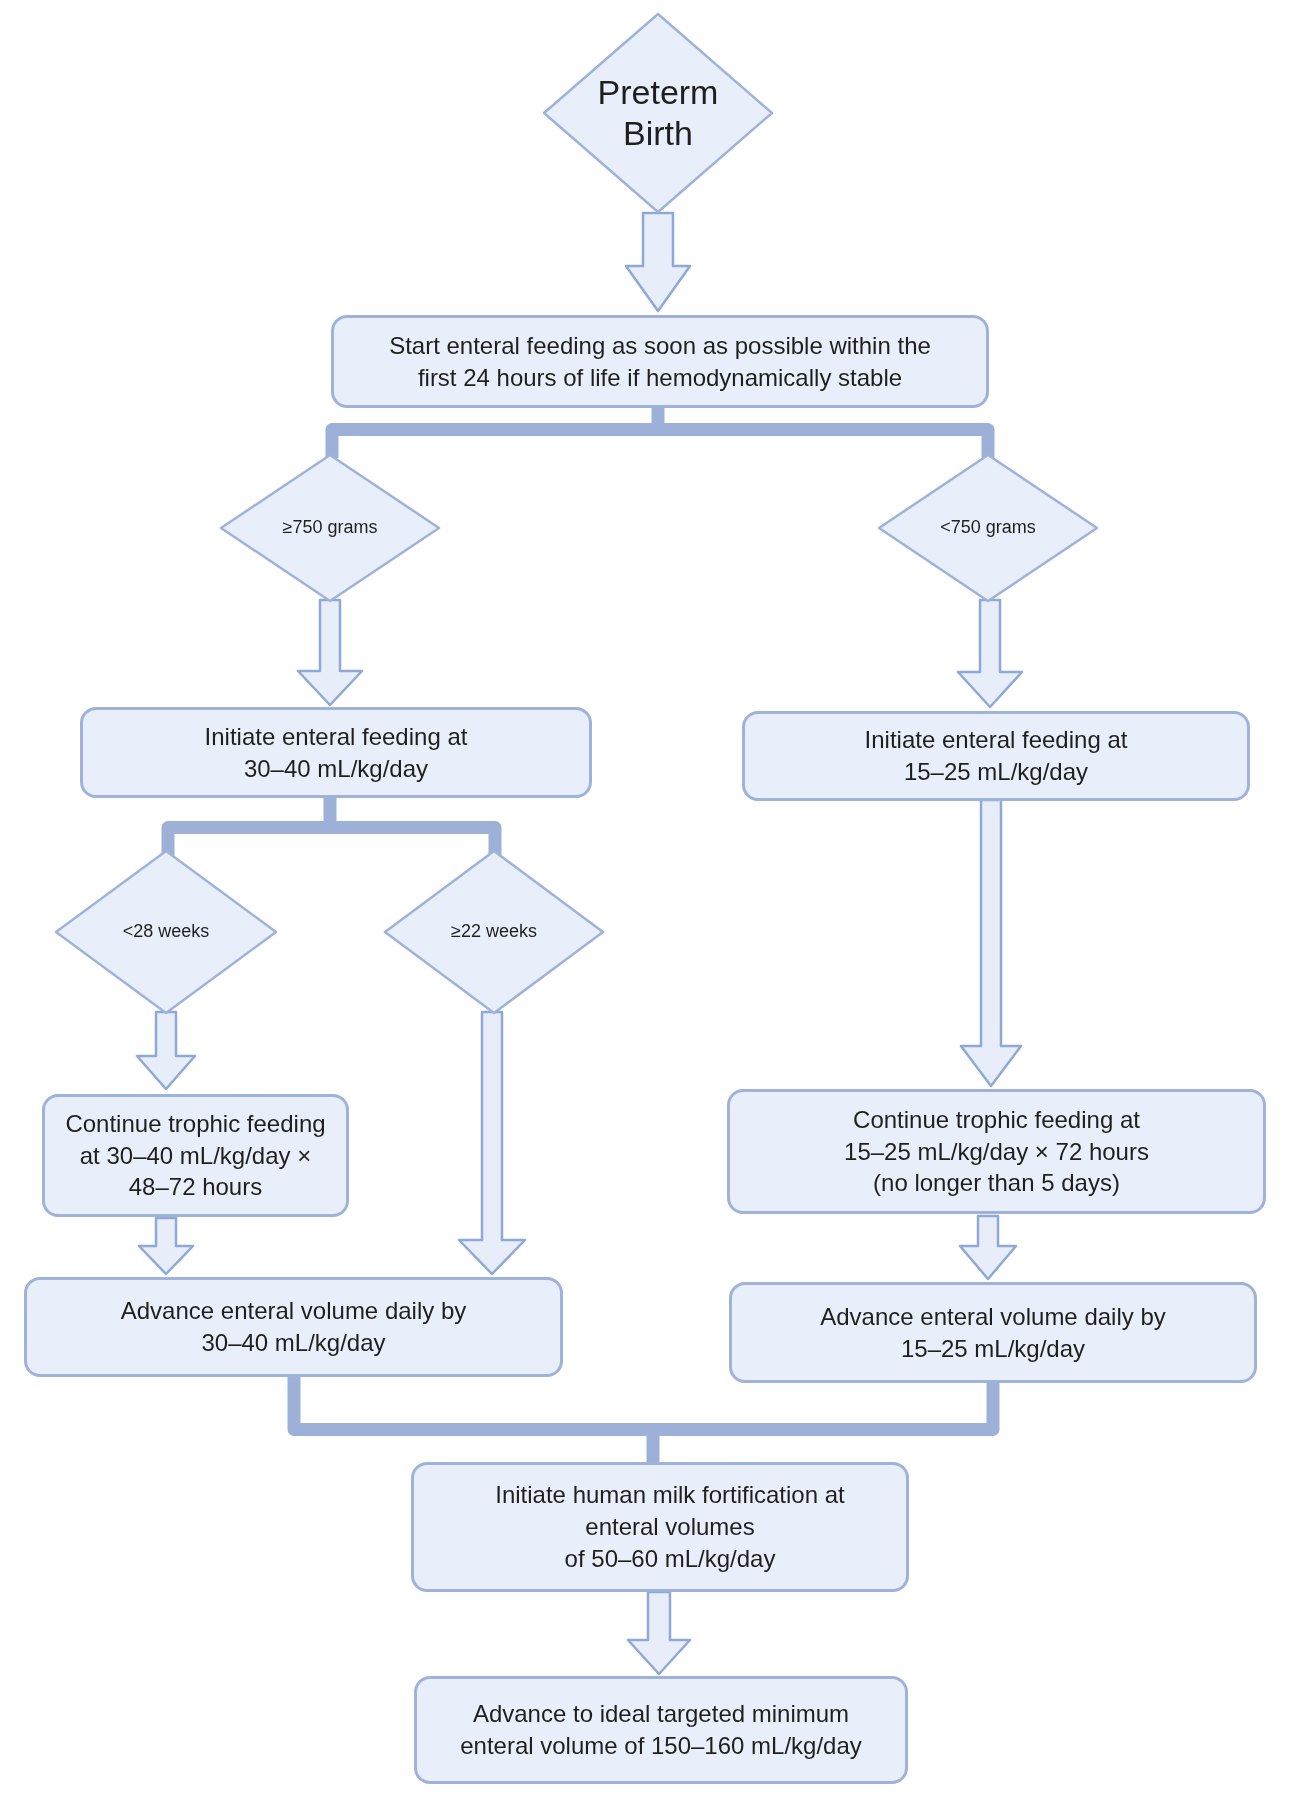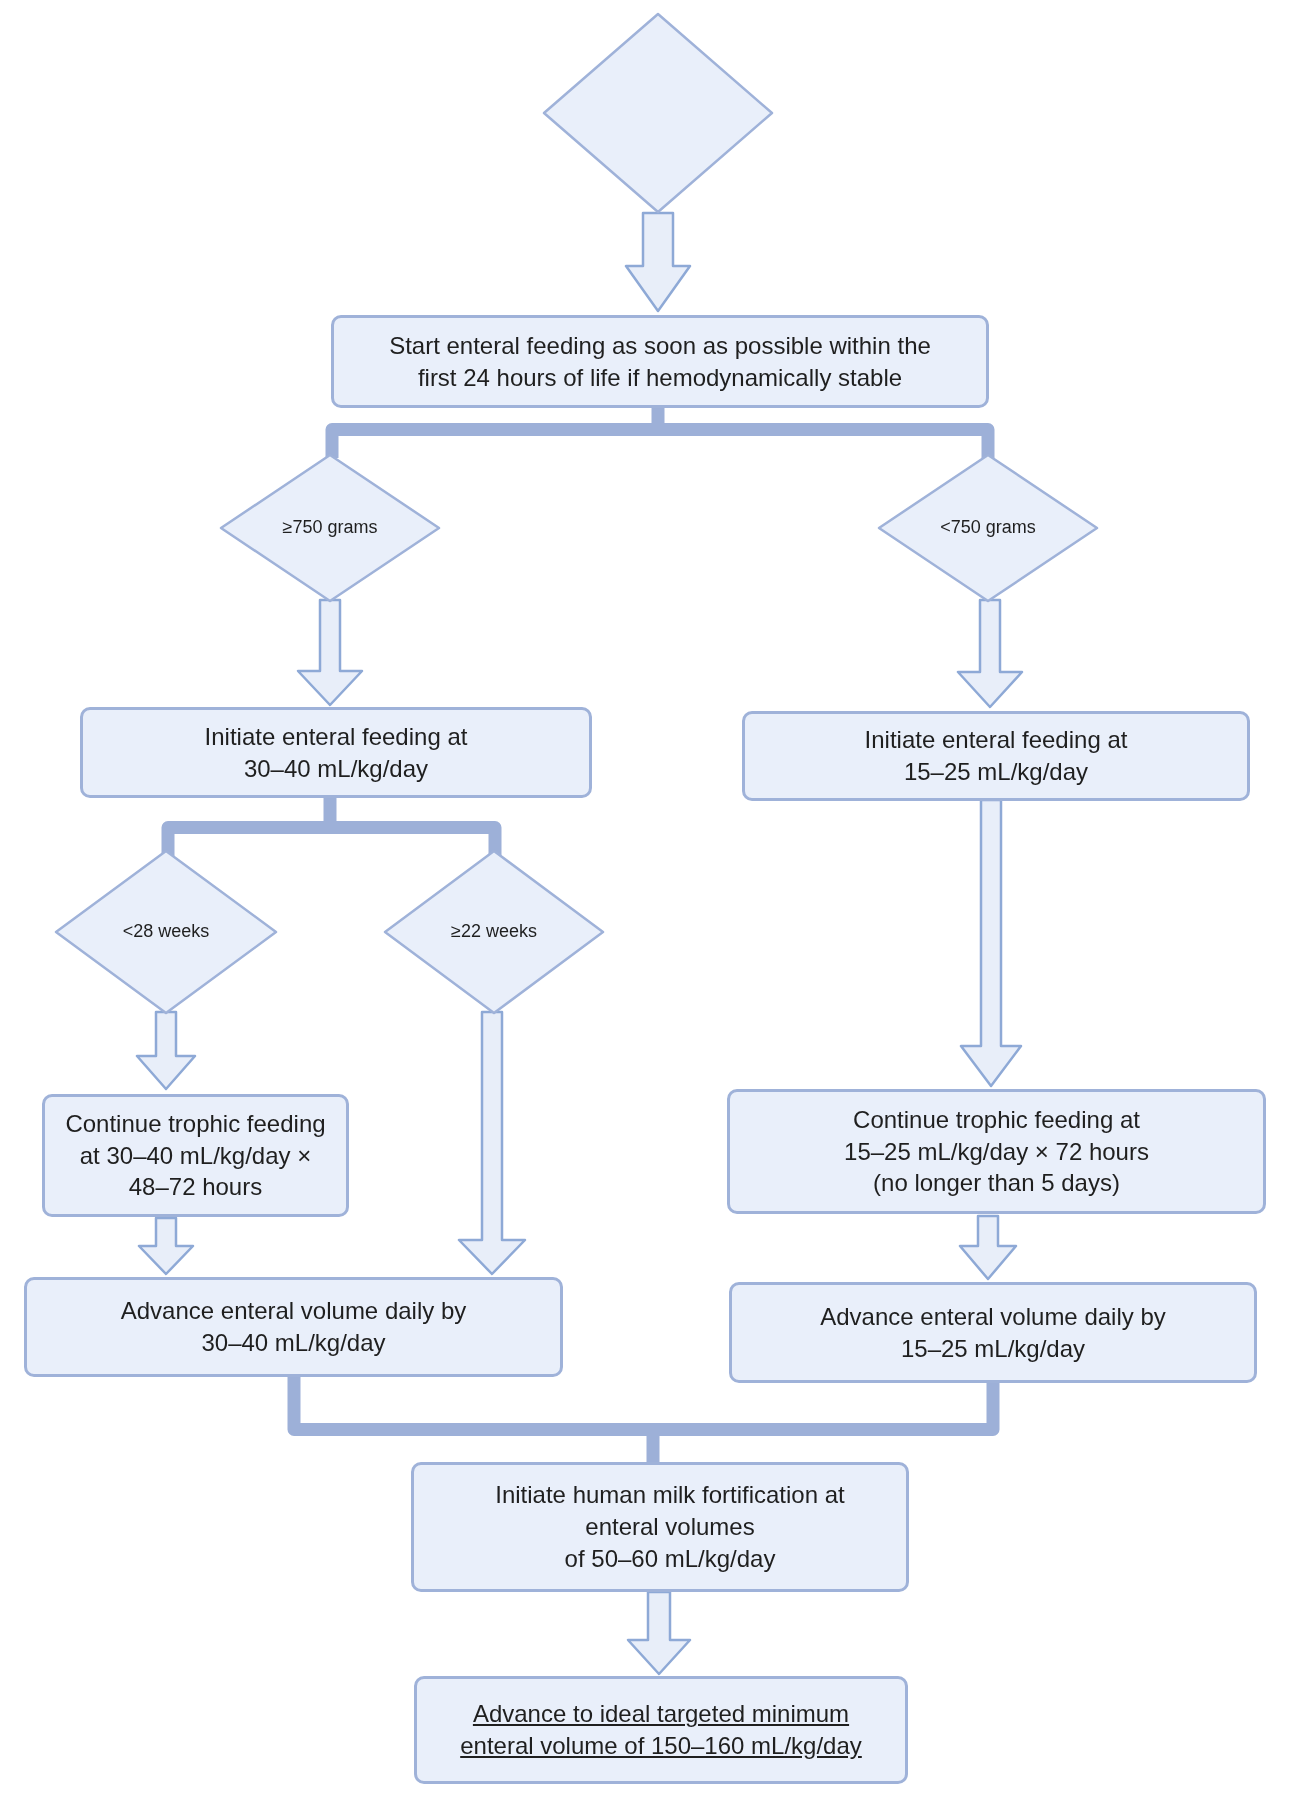--- a/index.html
+++ b/index.html
@@ -15,21 +15,21 @@
   .canvas{
     position:relative;width:1309px;height:1793px;background:var(--background);
     font-family:"Liberation Sans",sans-serif;color:var(--text);overflow:hidden;
   }
   svg.layer{position:absolute;left:0;top:0;width:1309px;height:1793px;z-index:1;}
   .connector{fill:none;stroke:var(--connector);stroke-width:13;stroke-linejoin:round;stroke-linecap:butt;}
   .blockarrow{fill:var(--arrow-fill);stroke:var(--arrow-border);stroke-width:2.5;stroke-linejoin:round;}
   .diamond{fill:var(--shape-fill);stroke:var(--shape-border);stroke-width:2.5;stroke-linejoin:round;}
   .pbox{
     position:absolute;box-sizing:border-box;z-index:2;
-    background:var(--shape-fill);border:3px solid var(--shape-border);border-radius:10px;
+    background:var(--shape-fill);border:3px solid var(--shape-border);border-radius:16px;
     display:flex;align-items:center;justify-content:center;
     text-align:center;white-space:pre-line;font-size:24px;line-height:1.32;padding:2px 4px;
   }
   .dlabel{
     position:absolute;z-index:2;display:flex;align-items:center;justify-content:center;
     text-align:center;white-space:pre-line;font-size:18px;line-height:1.2;
   }
   .dlabel.big{font-size:34px;line-height:1.2;}
 </style>
 </head>
@@ -53,20 +53,22 @@
     <path class="blockarrow" d="M978 1216 H998 V1246 H1016 L988 1279 L960 1246 H978 Z"></path>
     <path class="blockarrow" d="M648 1592 H670 V1640 H690 L659 1674 L628 1640 H648 Z"></path>
 
     <polygon class="diamond" points="658,14 772,113 658,212 544,113"></polygon>
     <polygon class="diamond" points="330,455 439,528 330,601 221,528"></polygon>
     <polygon class="diamond" points="988,455 1097,528 988,601 879,528"></polygon>
     <polygon class="diamond" points="166,851 276,932 166,1013 56,932"></polygon>
     <polygon class="diamond" points="494,851 603,932 494,1013 385,932"></polygon>
   </svg>
 
+  <div class="dlabel big" style="left:548px;top:58px;width:220px;height:110px;">Preterm
+Birth</div>
   <div class="dlabel" style="left:230px;top:504px;width:200px;height:48px;">≥750 grams</div>
   <div class="dlabel" style="left:888px;top:504px;width:200px;height:48px;">&lt;750 grams</div>
   <div class="dlabel" style="left:66px;top:908px;width:200px;height:48px;">&lt;28 weeks</div>
   <div class="dlabel" style="left:394px;top:908px;width:200px;height:48px;">≥22 weeks</div>
 
   <div class="pbox" style="left:331px;top:315px;width:658px;height:93px;">Start enteral feeding as soon as possible within the
 first 24 hours of life if hemodynamically stable</div>
 
   <div class="pbox" style="left:80px;top:707px;width:512px;height:91px;">Initiate enteral feeding at
 30–40 mL/kg/day</div>
@@ -85,16 +87,16 @@
   <div class="pbox" style="left:24px;top:1277px;width:539px;height:100px;">Advance enteral volume daily by
 30–40 mL/kg/day</div>
 
   <div class="pbox" style="left:729px;top:1282px;width:528px;height:101px;">Advance enteral volume daily by
 15–25 mL/kg/day</div>
 
   <div class="pbox" style="left:411px;top:1462px;width:498px;height:130px;padding-left:24px;">Initiate human milk fortification at
 enteral volumes
 of 50–60 mL/kg/day</div>
 
-  <div class="pbox" style="left:414px;top:1676px;width:494px;height:108px;text-decoration:underline;">Advance to ideal targeted minimum
+  <div class="pbox" style="left:414px;top:1676px;width:494px;height:108px;">Advance to ideal targeted minimum
 enteral volume of 150–160 mL/kg/day</div>
 
 </div>
 
 </body></html>

